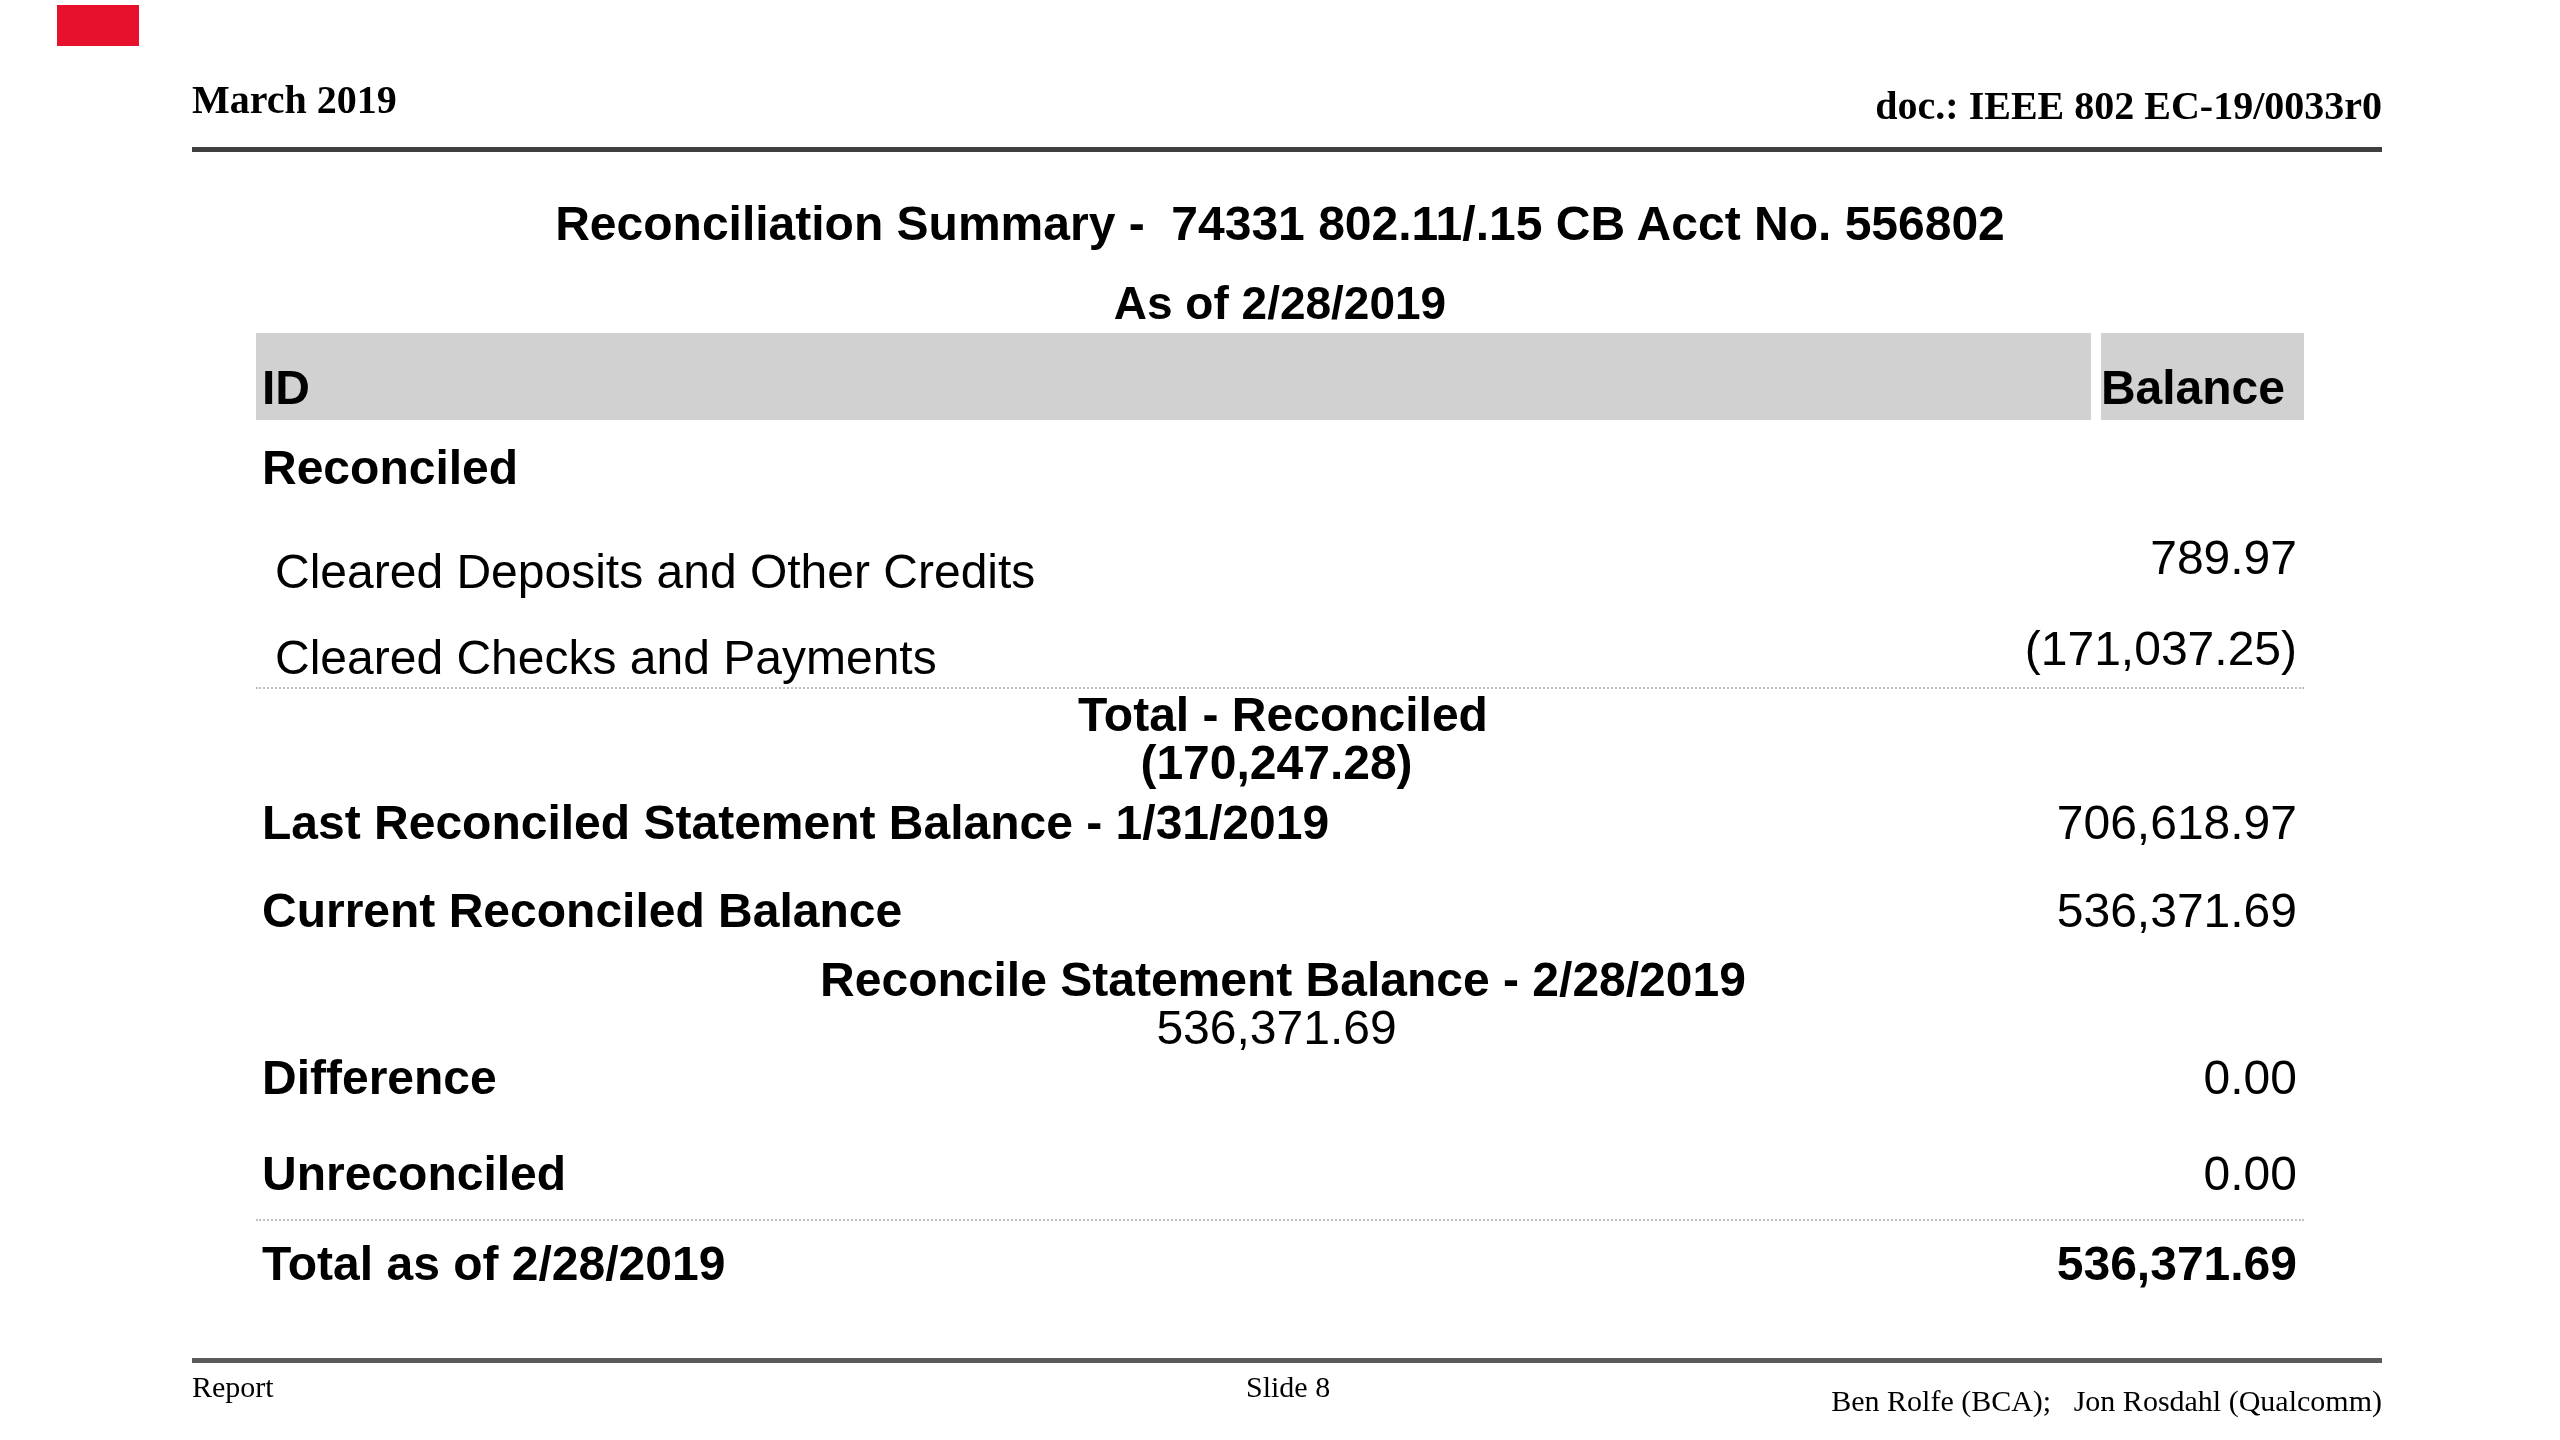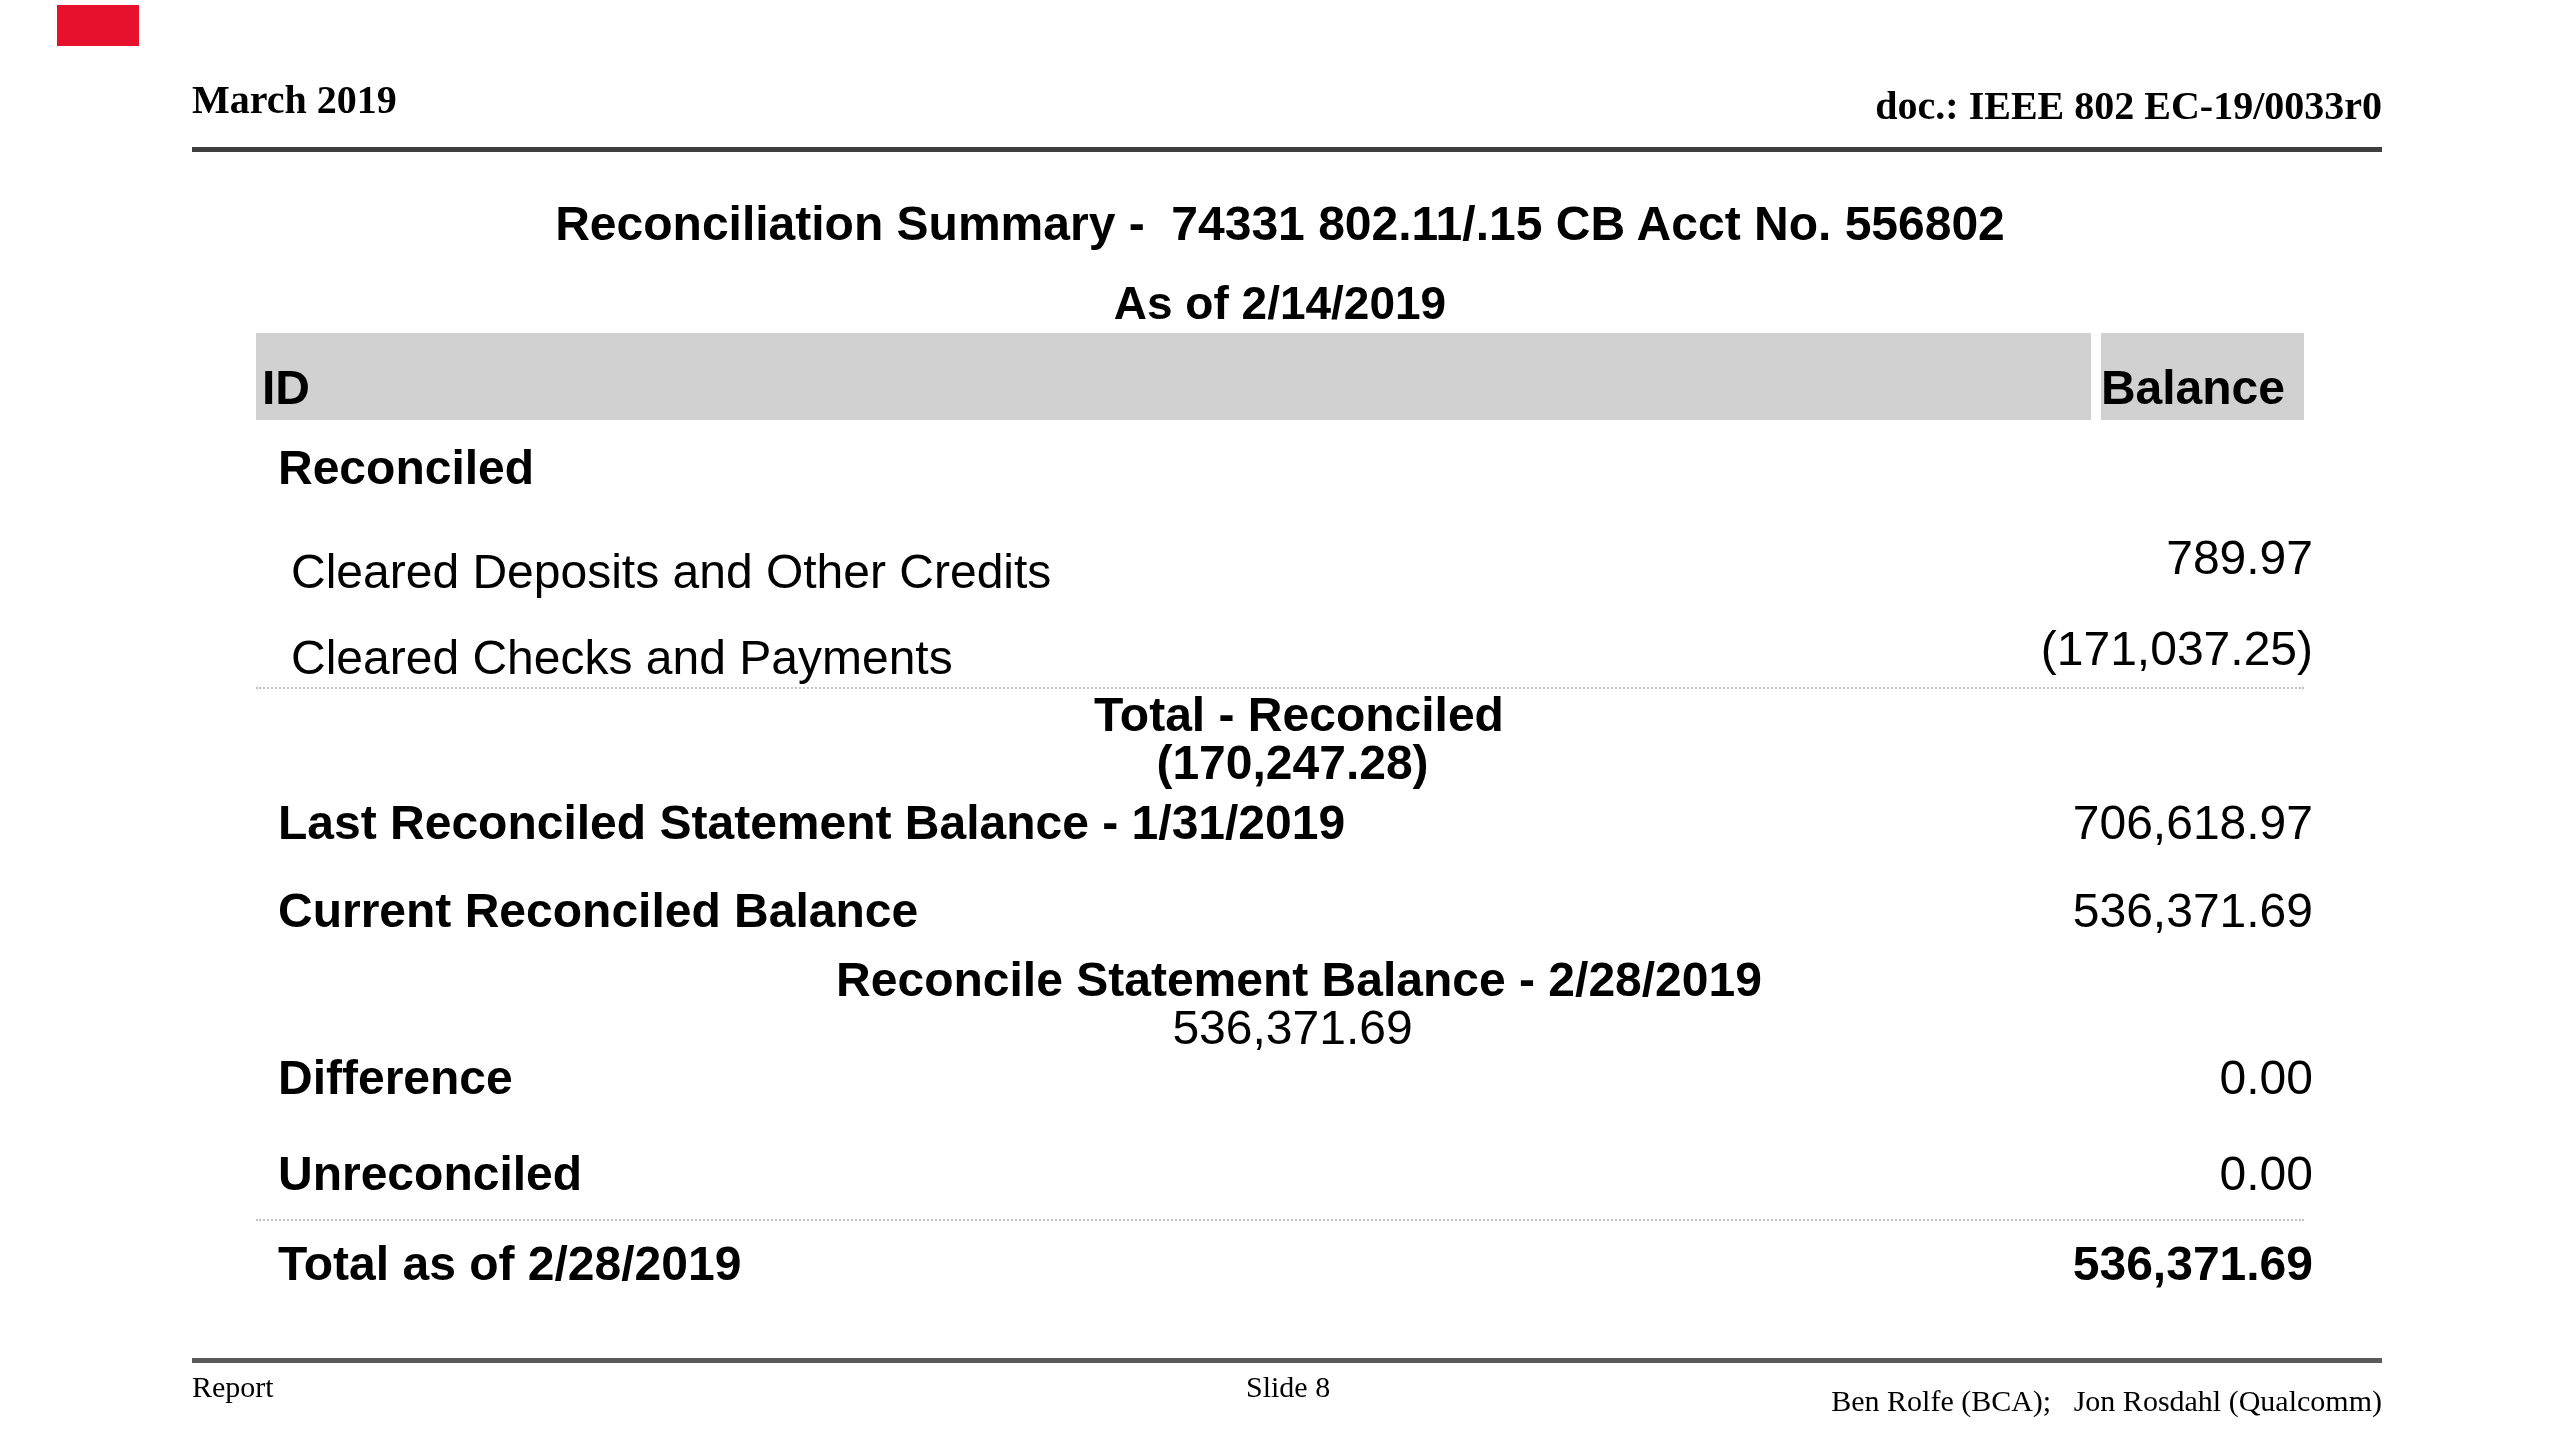--- a/index.html
+++ b/index.html
@@ -23,21 +23,21 @@
   .title2{top:278px;font-size:46px;line-height:1.1;}
 
   
   .thead{position:absolute;left:256px;top:333px;width:2048px;height:87px;display:flex;}
   .th-cell{background:#d1d1d1;display:flex;align-items:flex-end;font-weight:700;font-size:48px;line-height:1;padding-bottom:8px;box-sizing:border-box;}
   .th-id{width:1872px;padding-left:6px;}
   .th-gap{width:10px;background:#ffffff;}
   .th-bal{flex:1;justify-content:flex-end;padding-right:19px;}
 
   
-  .row{position:absolute;left:256px;width:2048px;height:88px;display:flex;align-items:center;justify-content:space-between;font-size:48px;line-height:1;box-sizing:border-box;margin-left:16px;}
+  .row{position:absolute;left:256px;width:2048px;height:88px;display:flex;align-items:center;justify-content:space-between;font-size:48px;line-height:1;box-sizing:border-box;}
   .row .lbl{padding-left:6px;}
   .row .lbl.ind{padding-left:19px;}
   .row .val{padding-right:7px;}
   .bold{font-weight:700;}
   .raise-a{transform:translateY(-14px);}
   .raise-b{transform:translateY(-9px);}
   .r1{top:424px;} .r2{top:528px;} .r3{top:614px;} .r4{top:691px;flex-direction:column;} .r5{top:779px;gap:16px;}
   .r6{top:867px;} .r7{top:956px;flex-direction:column;} .r8{top:1034px;gap:24px;} .r9{top:1130px;} .r10{top:1220px;}
   .dotsep{position:absolute;left:256px;width:2048px;height:0;border-top:2px dotted #c0c0c0;}
   .dot1{top:687px;} .dot2{top:1219px;}
@@ -53,21 +53,21 @@
 
 <div class="slide">
 
   <div class="red-marker" style="background: rgb(232, 17, 45);"></div>
 
   <div class="hdr hdr-left">March 2019</div>
   <div class="hdr hdr-right">doc.: IEEE 802 EC-19/0033r0</div>
   <div class="rule rule-top" style="background: rgb(63, 63, 63);"></div>
 
   <div class="title-band title1">Reconciliation Summary -  74331 802.11/.15 CB Acct No. 556802</div>
-  <div class="title-band title2">As of 2/14/2019</div>
+  <div class="title-band title2">As of 2/28/2019</div>
 
   <div class="thead">
     <div class="th-cell th-id" style="background: rgb(209, 209, 209);">ID</div>
     <div class="th-gap"></div>
     <div class="th-cell th-bal" style="background: rgb(209, 209, 209);">Balance</div>
   </div>
 
   <div class="row r1">
     <div class="lbl bold">Reconciled</div>
     <div class="val"></div>

